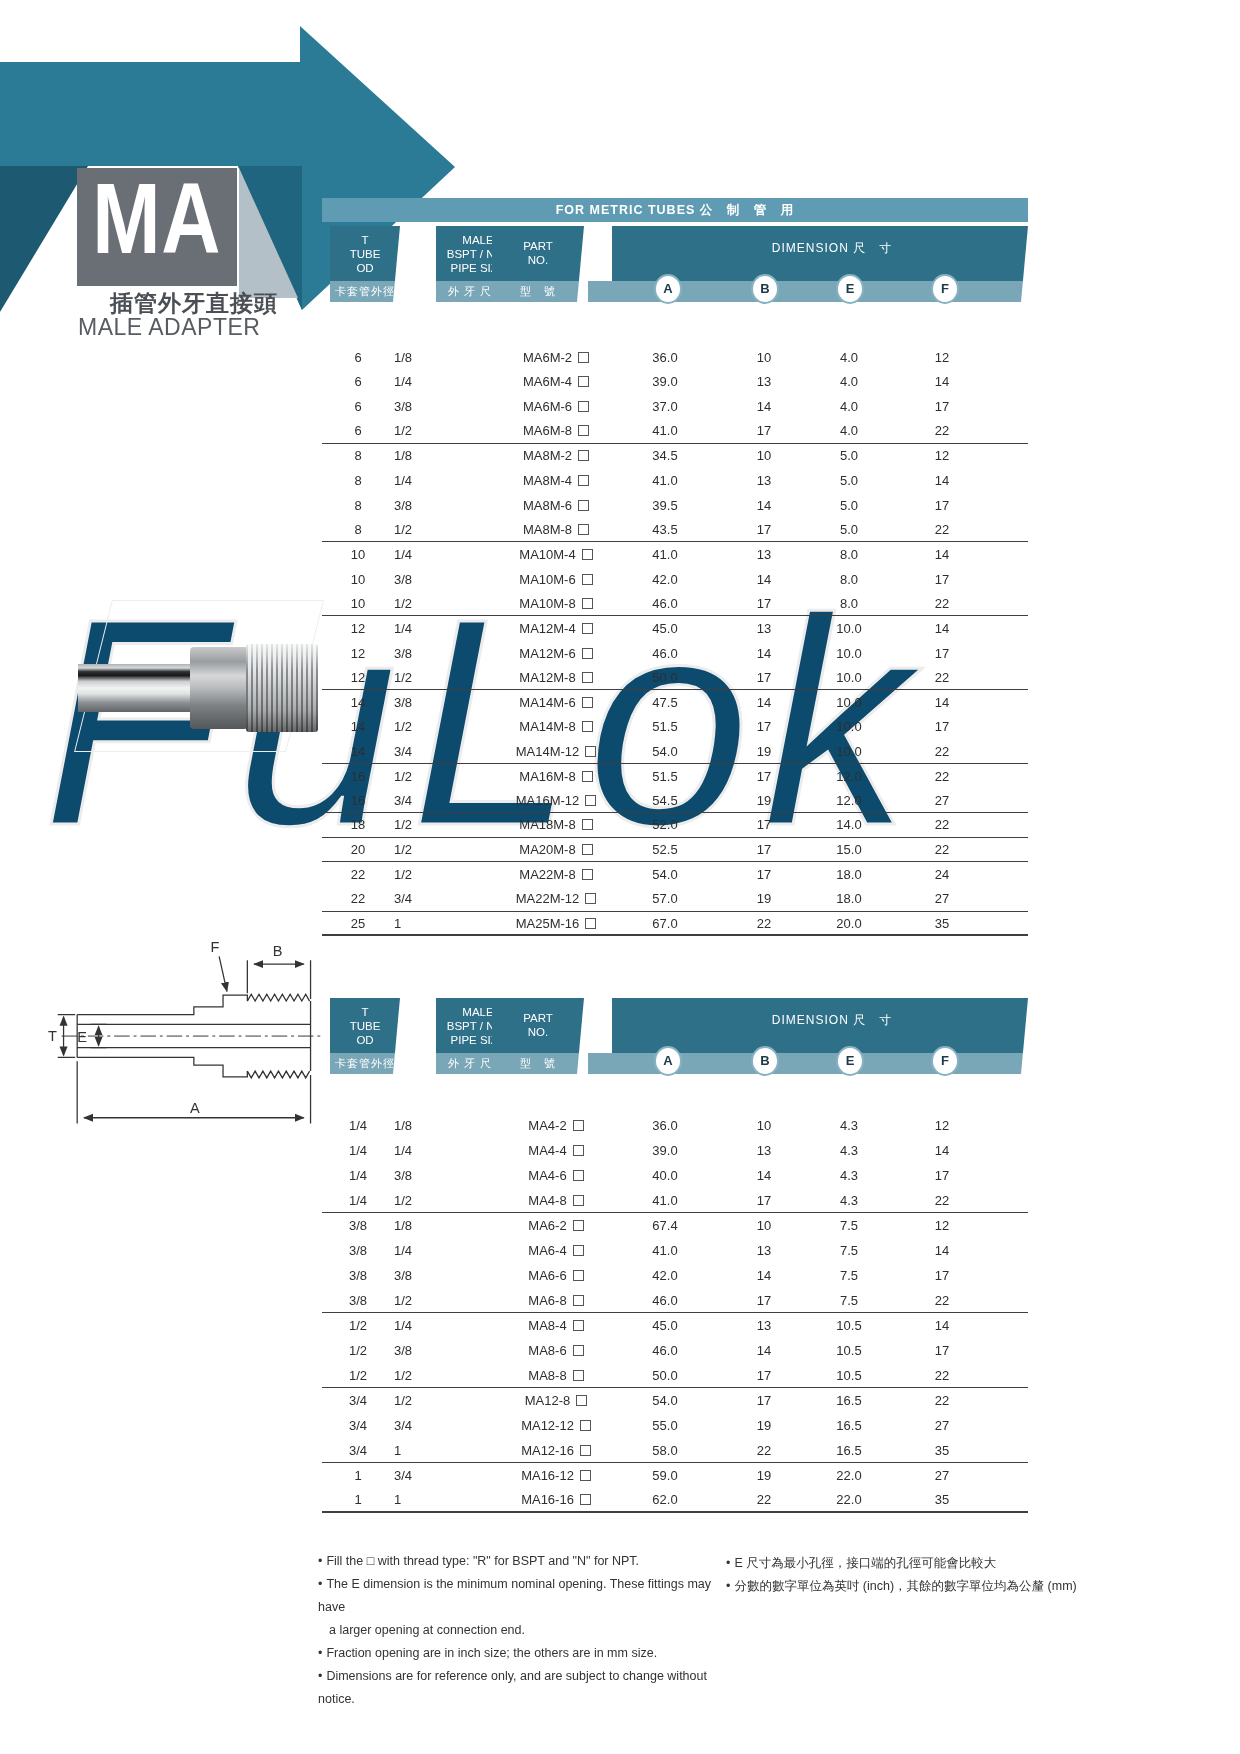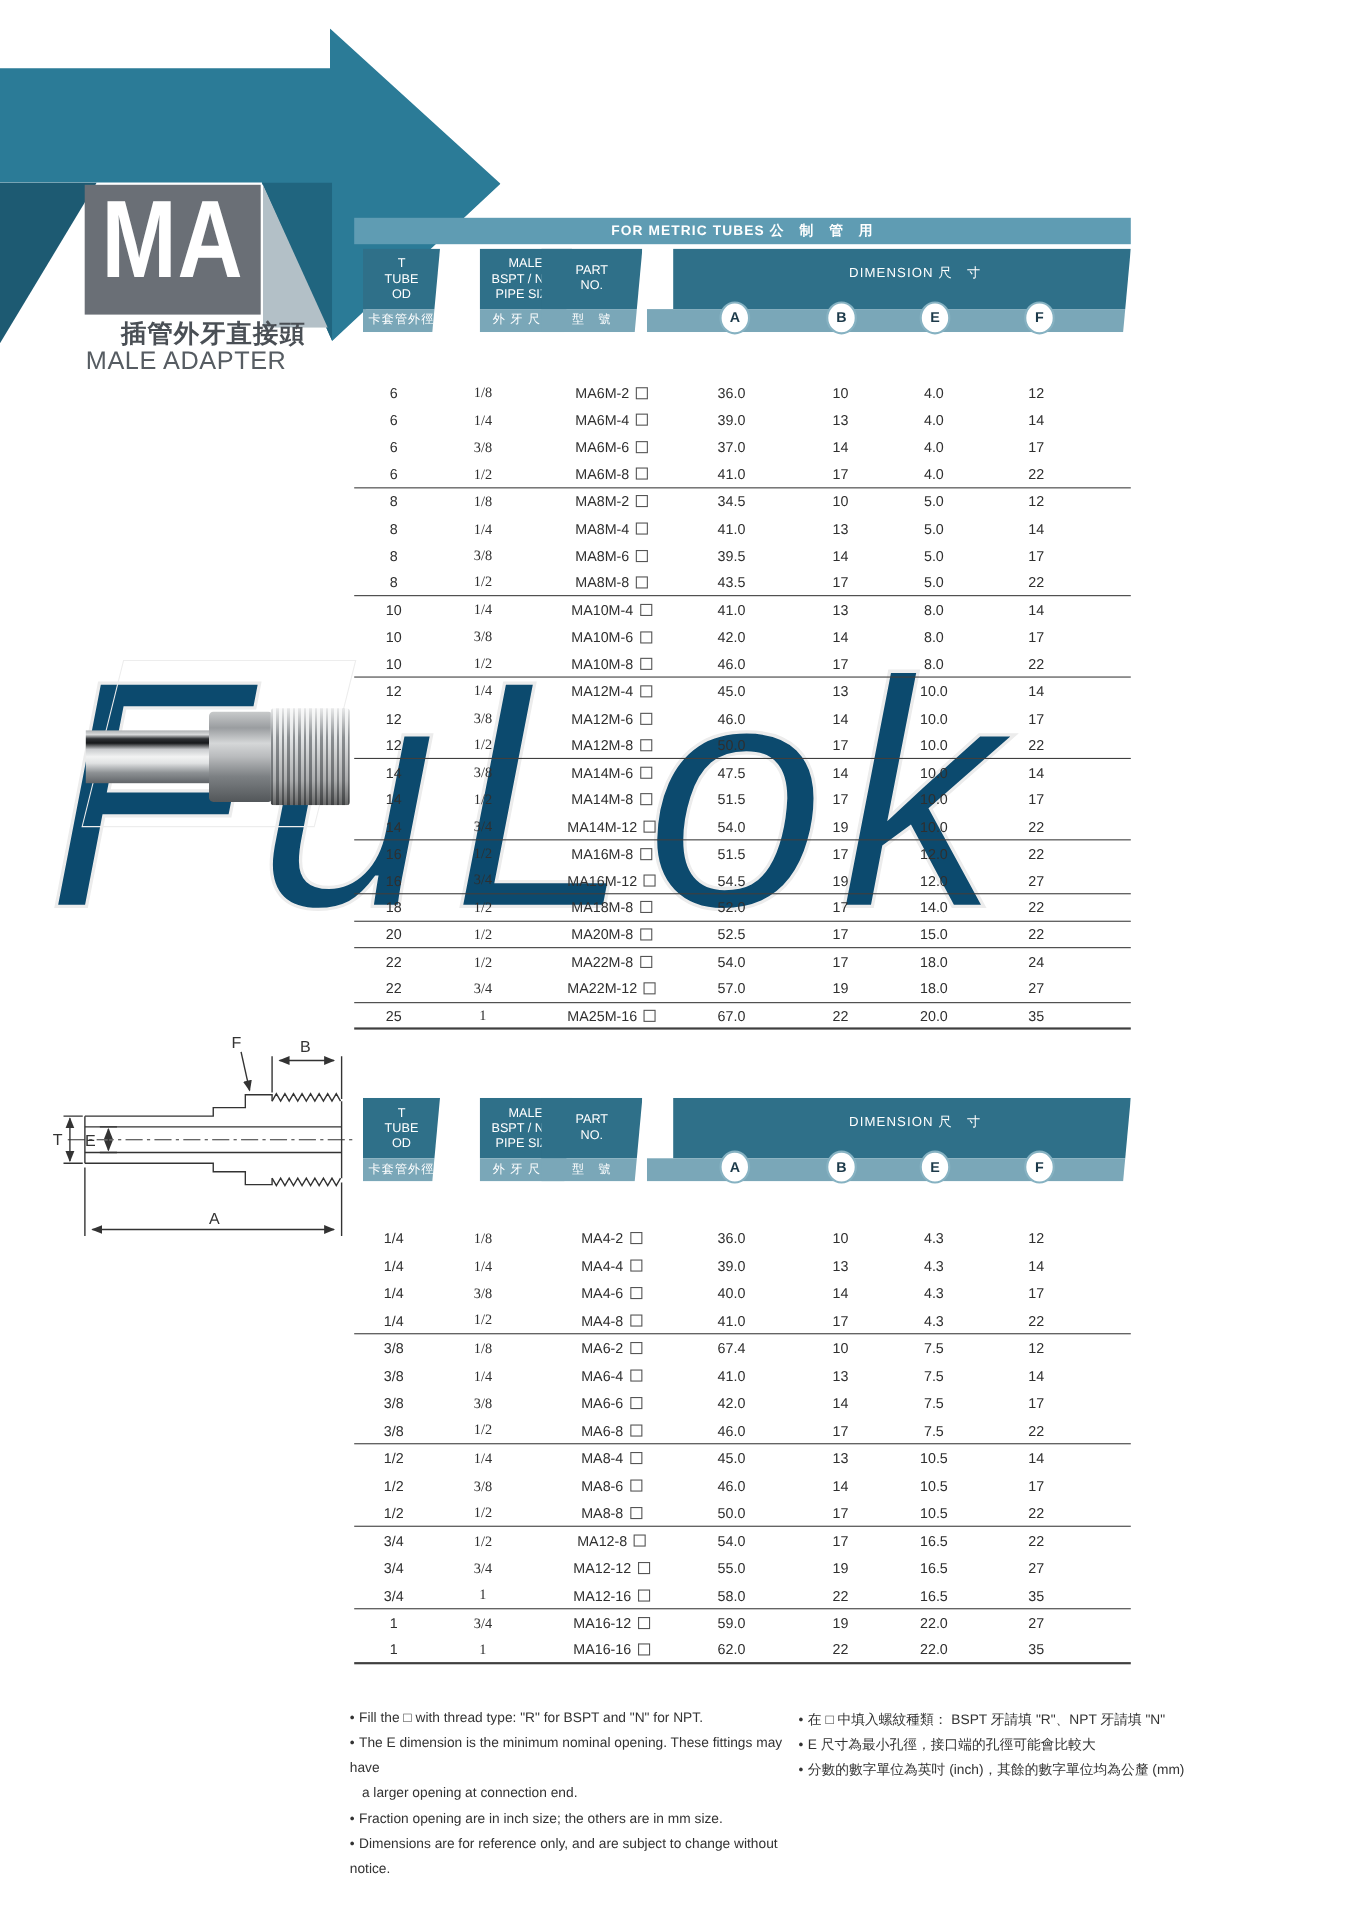--- a/index.html
+++ b/index.html
@@ -49,21 +49,21 @@
     line-height:26px;z-index:3;}
   .circle:nth-child(1){left:332px;} .circle:nth-child(2){left:429px;}
   .circle:nth-child(3){left:514px;} .circle:nth-child(4){left:609px;}
 
   .tbody{left:322px;width:706px;z-index:2;}
   .tbody-1{top:345px;} .tbody-2{top:1113px;}
   .trow{display:flex;align-items:center;font-size:13px;color:#2f2f2f;box-sizing:border-box;}
   .tbody-1 .trow{height:24.65px;} .tbody-2 .trow{height:25px;}
   .trow.sep{border-bottom:1.4px solid #3f3f3f;}
   .trow.sep-thick{border-bottom:2.2px solid #3f3f3f;}
-  .c-tube{width:72px;text-align:center;} .c-pipe{width:90px;text-align:center;font-family:Liberation Serif, serif;}
+  .c-tube{width:72px;text-align:center;} .c-pipe{width:90px;}
   .c-part{width:126px;text-align:center;padding-left:18px;box-sizing:border-box;white-space:nowrap;}
   .c-a{width:110px;text-align:center;} .c-b{width:88px;text-align:center;}
   .c-e{width:82px;text-align:center;} .c-f{width:104px;text-align:center;}
   .sq{display:inline-block;width:9px;height:9px;border:1.2px solid #555;margin-left:6px;
       vertical-align:-1px;}
 
   
   .photo{left:78px;top:600px;width:240px;height:158px;z-index:1;}
   .photo .backdrop{position:absolute;left:15px;top:0;width:210px;height:150px;
     border:1px solid #ededed;transform:skewX(-14deg);}
@@ -587,18 +587,17 @@
       </div>
     </div>
 
   <div class="abs fnotes fn-en">
       <div class="fn"><span class="b">•</span><span>Fill the □ with thread type:  "R" for BSPT and "N" for NPT.</span></div>
       <div class="fn"><span class="b">•</span><span>The E dimension is the minimum nominal opening. These fittings may have</span><span class="cont">a larger opening at connection end.</span></div>
       <div class="fn"><span class="b">•</span><span>Fraction opening are in inch size;  the others are in mm size.</span></div>
       <div class="fn"><span class="b">•</span><span>Dimensions are for reference only, and are subject to change without notice.</span></div>
     </div>
   <div class="abs fnotes fn-zh">
-      <div class="fn"><span class="b">•</span><span>在 □ 中填入螺紋種類：  BSPT 牙請填 "R"、NPT 牙請填 "N"</span></div>
       <div class="fn"><span class="b">•</span><span>E 尺寸為最小孔徑，接口端的孔徑可能會比較大</span></div>
       <div class="fn"><span class="b">•</span><span>分數的數字單位為英吋 (inch)，其餘的數字單位均為公釐 (mm)</span></div>
     </div>
 
 </div>
 
 </body></html>

